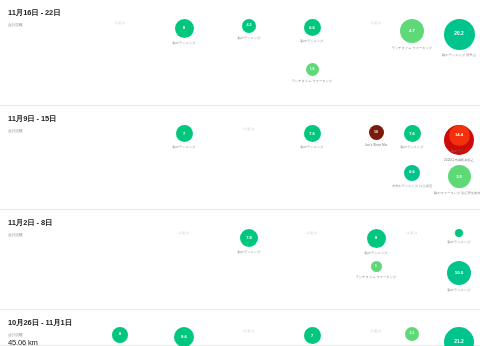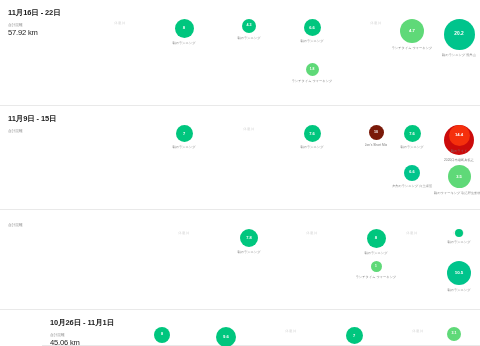--- a/index.html
+++ b/index.html
@@ -103,21 +103,20 @@
   .rest-wrap{justify-content:center;}
 </style>
 </head>
 <body>
 
 <div id="app">
     <div class="week" style="height: 106px;">
       <div class="week-head">
         <div class="week-range">11月16日 - 22日</div>
         <div class="total-label">合計距離</div>
-        <div class="total-value">57.92 km</div>
       </div>
       <div class="grid">
         <div class="sub-row" style="position: absolute; left: 0px; top: 12px;">
           <div class="cell rest-wrap" style="left: -32px;">
             <div class="rest">休息日</div>
           </div>
           <div class="cell" style="left: 32px;">
             <div class="bubble" style="width: 19px; height: 19px; background: rgb(0, 198, 126); font-size: 4.2px;">8</div>
             <div class="cap"><span>朝のランニング</span></div>
           </div>
@@ -191,20 +190,21 @@
           </div>
           <div class="cell" style="left: 307px;">
             <div class="bubble" style="width: 23px; height: 23px; background: rgb(95, 217, 120); font-size: 4px;">3.5</div>
             <div class="cap"><span>朝のウォーキング</span> <span class="sub">朝活野生動物園</span></div>
           </div>
         </div>
       </div>
     </div>
     <div class="week" style="height: 100px;">
       <div class="week-head">
+        <div class="week-range">11月2日 - 8日</div>
         <div class="total-label">合計距離</div>
       </div>
       <div class="grid">
         <div class="sub-row" style="position: absolute; left: 0px; top: 12px;">
           <div class="cell rest-wrap" style="left: 32px;">
             <div class="rest">休息日</div>
           </div>
           <div class="cell" style="left: 97px;">
             <div class="bubble" style="width: 18px; height: 18px; background: rgb(0, 198, 126); font-size: 4px;">7.8</div>
             <div class="cap"><span>朝のランニング</span></div>
@@ -232,21 +232,21 @@
             <div class="bubble" style="width: 11px; height: 11px; background: rgb(95, 217, 120); font-size: 3.2px;">1</div>
             <div class="cap"><span>ランチタイム ウォーキング</span></div>
           </div>
           <div class="cell" style="left: 307px;">
             <div class="bubble" style="width: 24px; height: 24px; background: rgb(0, 196, 140); font-size: 4.4px;">10.5</div>
             <div class="cap"><span>朝のランニング</span></div>
           </div>
         </div>
       </div>
     </div>
-    <div class="week" style="height: 36px; margin-left: 42px;">
+    <div class="week" style="height: 36px;">
       <div class="week-head">
         <div class="week-range">10月26日 - 11月1日</div>
         <div class="total-label">合計距離</div>
         <div class="total-value">45.06 km</div>
       </div>
       <div class="grid">
         <div class="sub-row" style="position: absolute; left: 0px; top: 10px;">
           <div class="cell" style="left: -32px;">
             <div class="bubble" style="width: 16px; height: 16px; background: rgb(0, 198, 126); font-size: 3.8px;">8</div>
           </div>

